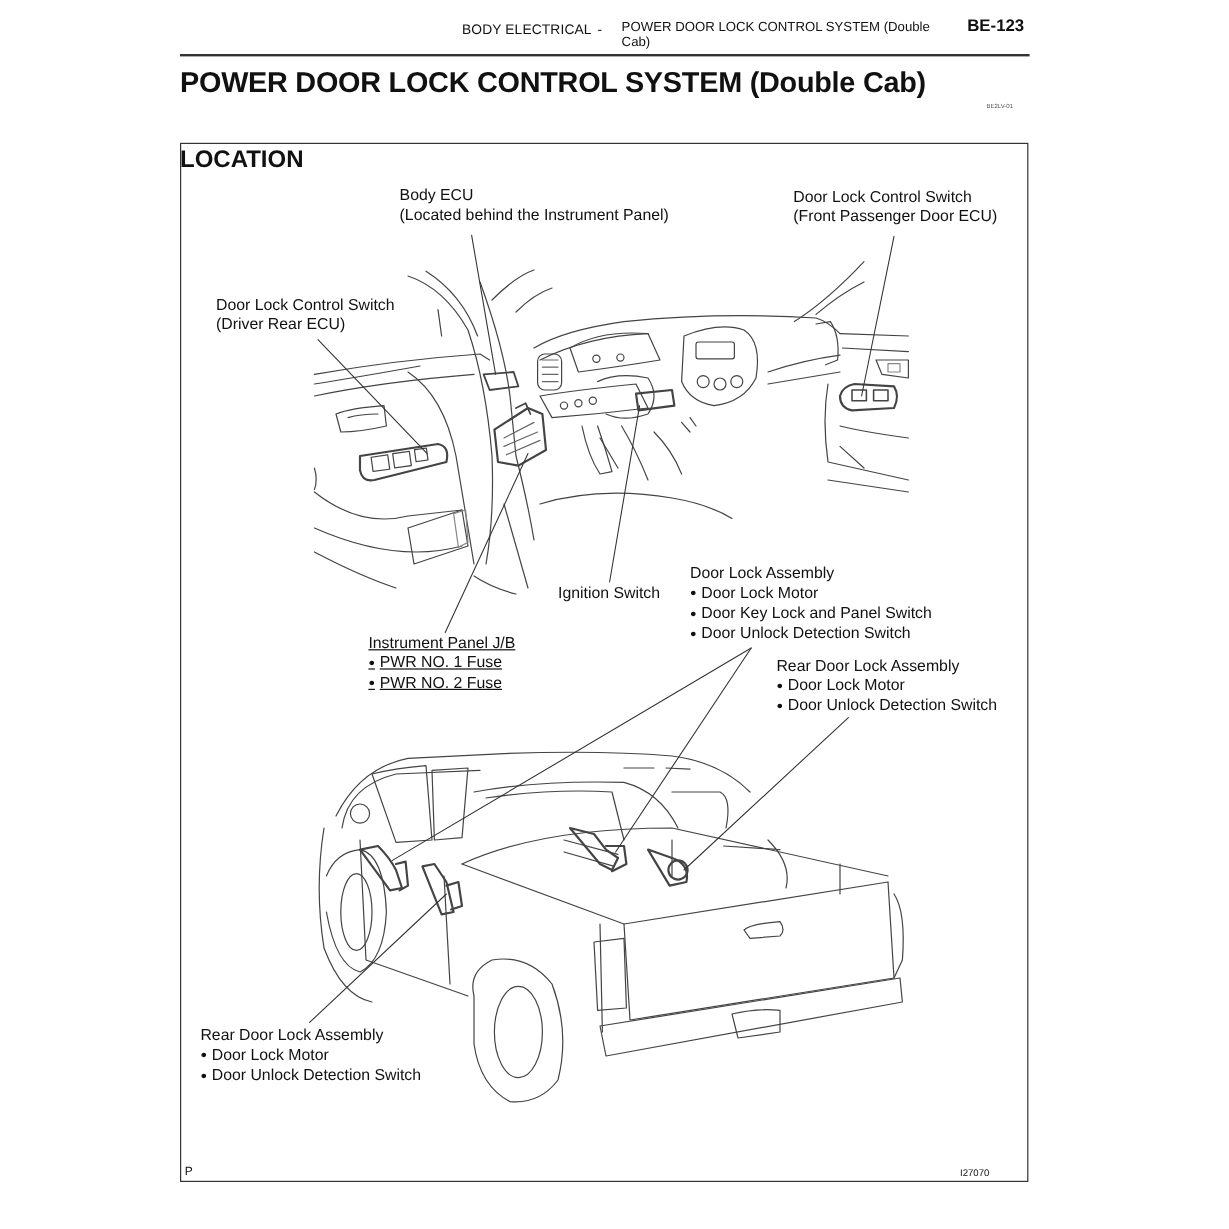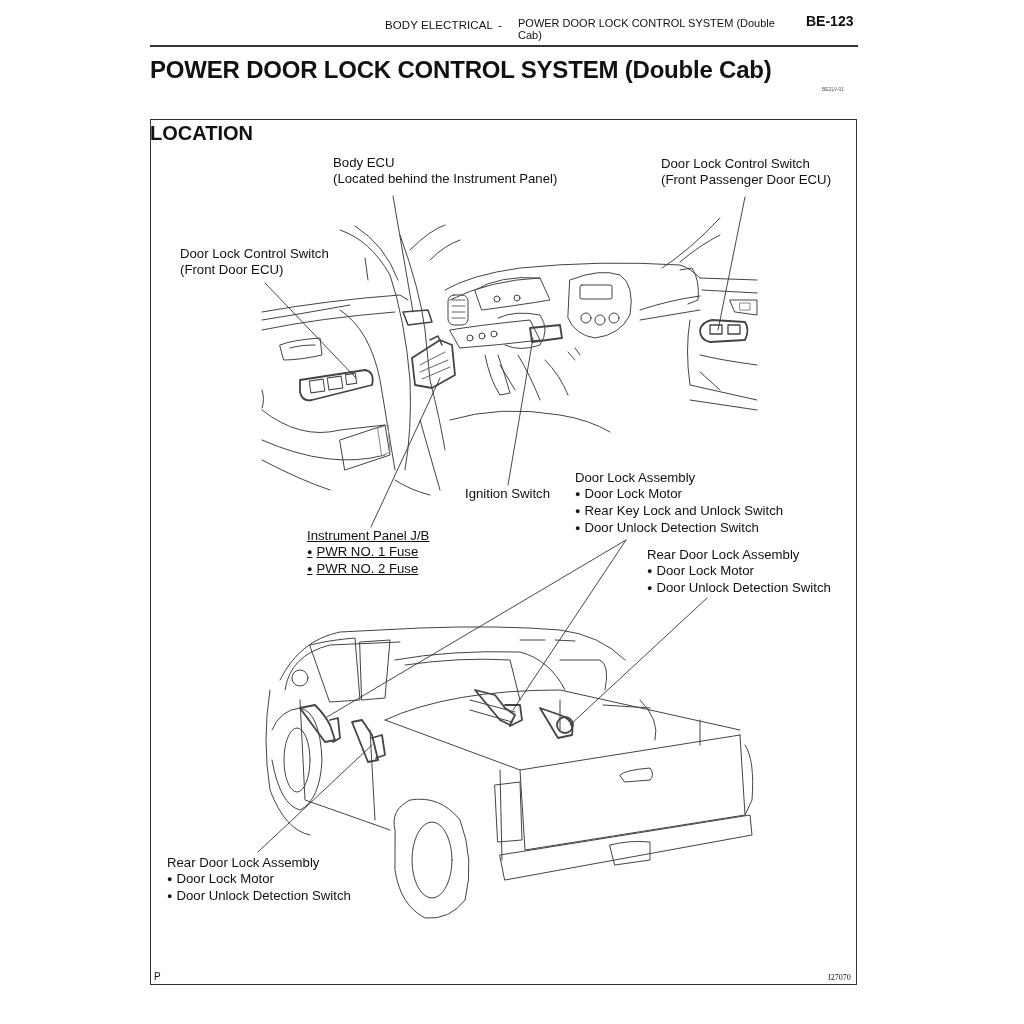--- a/index.html
+++ b/index.html
@@ -7,21 +7,21 @@
   .hdr-section { position:absolute; left:385px; top:19px; font-size:11.5px; font-weight:normal; letter-spacing:0.1px; }
   .hdr-dash { position:absolute; left:498px; top:19px; font-size:11.5px; }
   .hdr-topic { position:absolute; left:518px; top:17px; width:280px; font-size:11px; line-height:12px; }
   .hdr-page { position:absolute; left:806px; top:13px; font-size:14px; font-weight:bold; }
   .hdr-rule { position:absolute; left:150px; top:45px; width:708px; height:2px; background:#333; }
   .title { position:absolute; left:150px; top:56px; font-size:24px; font-weight:bold; letter-spacing:-0.2px; }
   .subtitle { position:absolute; left:150px; top:90px; font-size:20px; font-weight:bold;margin-top:32px; }
   .code { position:absolute; left:822px; top:86px; font-size:5px; color:#555; }
   .frame { position:absolute; left:150px; top:119px; width:707px; height:866px; border:1.5px solid #333; box-sizing:border-box; }
   .frame-p { position:absolute; left:154px; top:971px; font-size:10px; }
-  .frame-id { position:absolute; left:828px; top:973px; font-size:8px;font-family:Liberation Serif, serif; }
+  .frame-id { position:absolute; left:800px; top:973px; font-size:8px; }
   .label { position:absolute; font-size:13.2px; line-height:16px; white-space:nowrap; }
   .label .row { display:block; }
   .bullet::before { content:"\25CF"; font-size:9px; margin-right:4px; position:relative; top:-1px; }
   svg.drawing { position:absolute; left:0; top:0; }
 </style>
 </head>
 <body>
 
 <div class="hdr-section">BODY ELECTRICAL</div>
 <div class="hdr-dash">-</div>
@@ -179,31 +179,31 @@
   <span class="row">(Located behind the Instrument Panel)</span>
 </div>
 
 <div class="label" style="left:661px; top:156px;">
   <span class="row">Door Lock Control Switch</span>
   <span class="row">(Front Passenger Door ECU)</span>
 </div>
 
 <div class="label" style="left:180px; top:246px;">
   <span class="row">Door Lock Control Switch</span>
-  <span class="row">(Front Door ECU)</span>
+  <span class="row">(Driver Rear ECU)</span>
 </div>
 
 <div class="label" style="left:465px; top:486px;text-align:right;">
   <span class="row">Ignition Switch</span>
 </div>
 
 <div class="label" style="left:575px; top:470px;">
   <span class="row">Door Lock Assembly</span>
   <span class="row bullet">Door Lock Motor</span>
-  <span class="row bullet">Rear Key Lock and Unlock Switch</span>
+  <span class="row bullet">Door Key Lock and Panel Switch</span>
   <span class="row bullet">Door Unlock Detection Switch</span>
 </div>
 
 <div class="label" style="left:307px; top:528px;text-decoration:underline;">
   <span class="row">Instrument Panel J/B</span>
   <span class="row bullet">PWR NO. 1 Fuse</span>
   <span class="row bullet">PWR NO. 2 Fuse</span>
 </div>
 
 <div class="label" style="left:647px; top:547px;">

